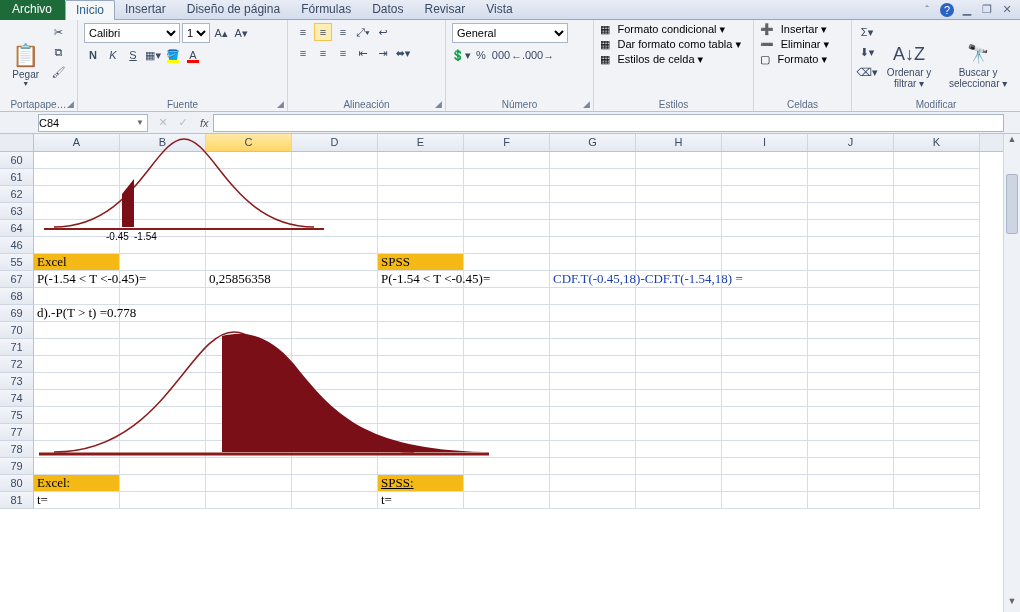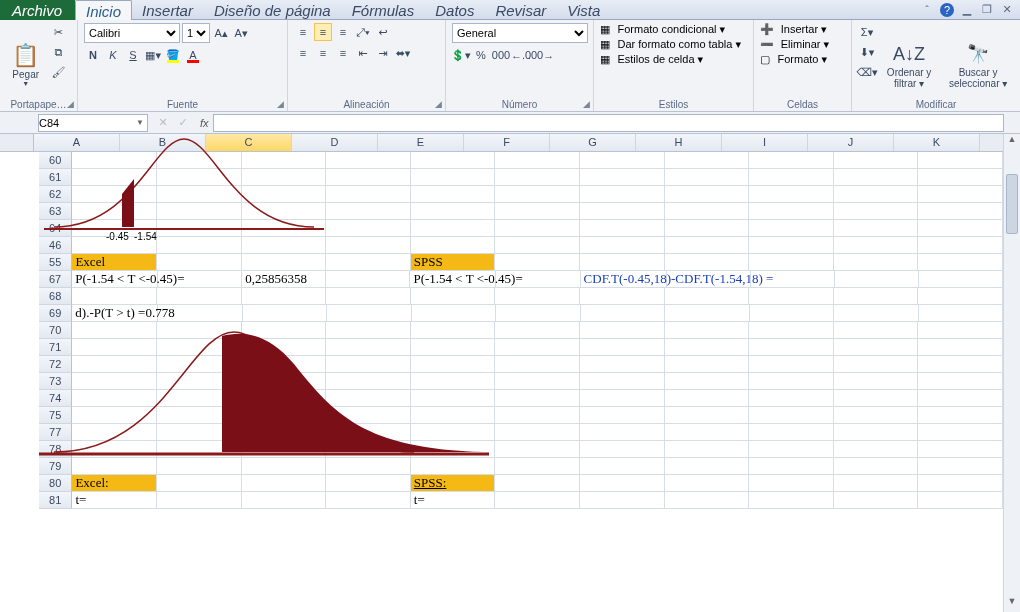--- a/index.html
+++ b/index.html
@@ -1,19 +1,19 @@
 <!DOCTYPE html>
 <html><head>
 <meta charset="utf-8">
 <style>
 * { margin: 0; padding: 0; box-sizing: border-box; font-family: "Segoe UI", Tahoma, sans-serif; }
 body { background: #fff; width: 1020px; height: 612px; overflow: hidden; font-size: 11px; }
 .titlebar { height: 20px; background: linear-gradient(#e8edf5,#d4dded); display: flex; align-items: center; border-bottom: 1px solid #9aa8bf; }
 .tab-row { display: flex; height: 20px; }
-.tab { padding: 2px 10px; font-size: 15px; color: #3b4a63; cursor: pointer; border-right: 1px solid transparent; font-style: italic; }
+.tab { padding: 2px 10px; font-size: 12px; color: #3b4a63; cursor: pointer; border-right: 1px solid transparent; }
 .tab.file { background: #1e6b3a; color: #fff; padding: 2px 12px; }
 .tab.active { background: #f5f6f8; border: 1px solid #9aa8bf; border-bottom: none; border-radius: 2px 2px 0 0; color: #2c5f8d; }
 .title-icons { margin-left: auto; display: flex; gap: 6px; padding-right: 6px; }
 .title-icons span { width: 14px; height: 14px; display: inline-flex; align-items: center; justify-content: center; font-size: 11px; color: #5a6a85; cursor: pointer; }
 .ribbon { height: 92px; background: #f1f3f7; border-bottom: 1px solid #b8c2d3; display: flex; }
 .rgroup { border-right: 1px solid #cfd6e3; padding: 3px 6px 2px 6px; display: flex; flex-direction: column; position: relative; }
 .rgroup .glabel { position: absolute; bottom: 1px; left: 0; right: 0; text-align: center; font-size: 10px; color: #5a6a85; }
 .rgroup .glabel .dlg { position: absolute; right: 3px; bottom: 1px; font-size: 9px; color: #7a869c; cursor: pointer; }
 .rbody { display: flex; gap: 4px; flex: 1; }
 .bigbtn { display: flex; flex-direction: column; align-items: center; justify-content: center; padding: 2px 6px; cursor: pointer; font-size: 10px; color: #3b4a63; }
@@ -29,21 +29,21 @@
 .namebox .dd { margin-left: auto; font-size: 8px; color: #666; padding-right: 3px; }
 .fb-btns { display: flex; gap: 2px; padding: 0 4px; }
 .fxlabel { font-style: italic; font-size: 11px; color: #555; padding: 0 4px; }
 .fxinput { flex: 1; height: 18px; border: 1px solid #a9b5c9; background: #fff; margin-right: 16px; padding: 0 4px; font-size: 11px; }
 .grid-wrap { position: relative; height: 478px; display: flex; }
 .grid { position: relative; flex: 1; overflow: hidden; }
 .colheads { display: flex; position: sticky; top: 0; background: #e9edf3; border-bottom: 1px solid #b8c2d3; height: 18px; }
 .corner { width: 34px; border-right: 1px solid #b8c2d3; background: #e9edf3; }
 .ch { border-right: 1px solid #cfd6e3; text-align: center; font-size: 11px; color: #3b4a63; line-height: 17px; background: linear-gradient(#f2f5fa,#e4e9f1); cursor: pointer; }
 .ch.sel { background: linear-gradient(#ffe9a6,#ffd766); }
-.rowz { display: flex; height: 17px; padding-left: 39px; }
+.rowz { display: flex; height: 17px; }
 .rh { width: 34px; border-right: 1px solid #b8c2d3; border-bottom: 1px solid #cfd6e3; background: linear-gradient(#f2f5fa,#e4e9f1); text-align: center; font-size: 11px; color: #3b4a63; line-height: 16px; cursor: pointer; }
 .cell { border-right: 1px solid #d7dde7; border-bottom: 1px solid #d7dde7; font-size: 13px; line-height: 16px; padding: 0 3px; overflow: visible; white-space: nowrap; font-family: "Times New Roman", serif; }
 .cell.hl { background: #f4b915; }
 .scrollbar-v { width: 17px; background: #eef1f6; border-left: 1px solid #cfd6e3; position: relative; }
 .scrollbar-v .thumb { position: absolute; top: 40px; left: 2px; right: 2px; height: 60px; background: #cdd5e3; border: 1px solid #aab5c9; border-radius: 2px; cursor: pointer; }
 .scrollbar-v .arr { position: absolute; left: 0; right: 0; height: 16px; text-align: center; font-size: 9px; color: #666; cursor: pointer; }
 .overlay { position: absolute; pointer-events: none; }
 .curve1 { left: 34px; top: 0px; width: 300px; height: 110px; }
 .curve2 { left: 34px; top: 190px; width: 460px; height: 145px; }
 .blue { color: #1a3fb5; }
@@ -130,21 +130,21 @@
       </div>
     </div>
       </div>
     <div class="glabel"><span>Alineación</span><span class="dlg">◢</span></div>
   </div>
 
   <div class="rgroup" style="width:148px">
     <div class="rbody">
         <div class="col" style="gap:3px">
       <div class="row">
-            <select class="fontbox" style="width:136px"><option>General</option></select>
+            <select class="fontbox" style="width:116px"><option>General</option></select>
           </div>
       <div class="row">
         <span class="smbtn">💲▾</span>
         <span class="smbtn">%</span>
         <span class="smbtn">000</span>
         <span class="smbtn">←.0</span>
         <span class="smbtn">.00→</span>
       </div>
     </div>
       </div>

